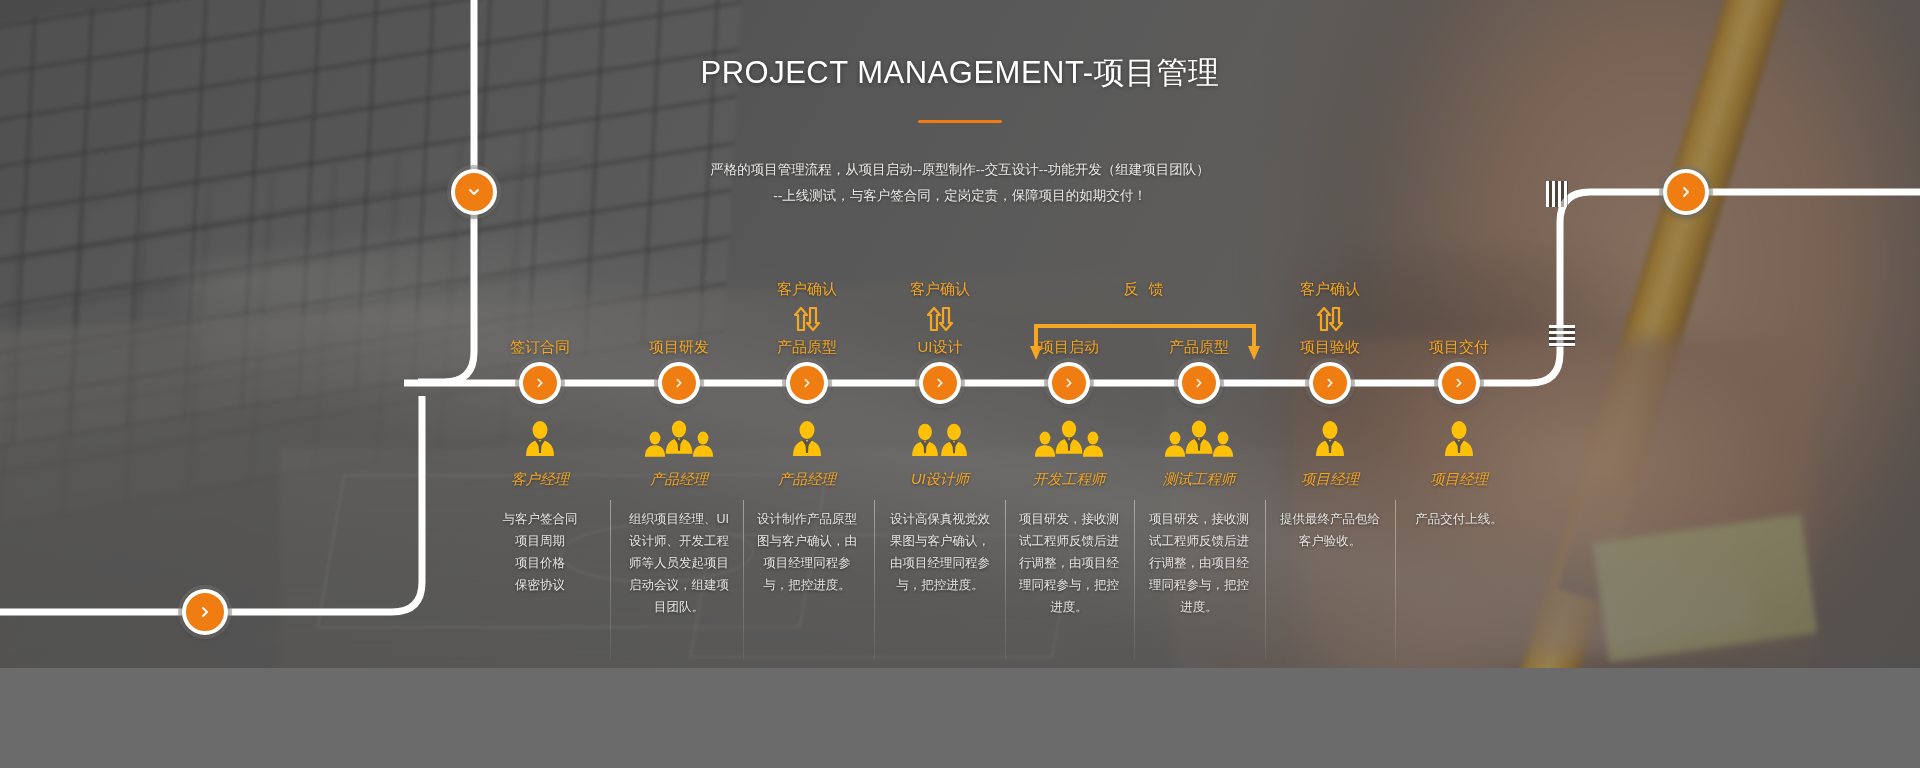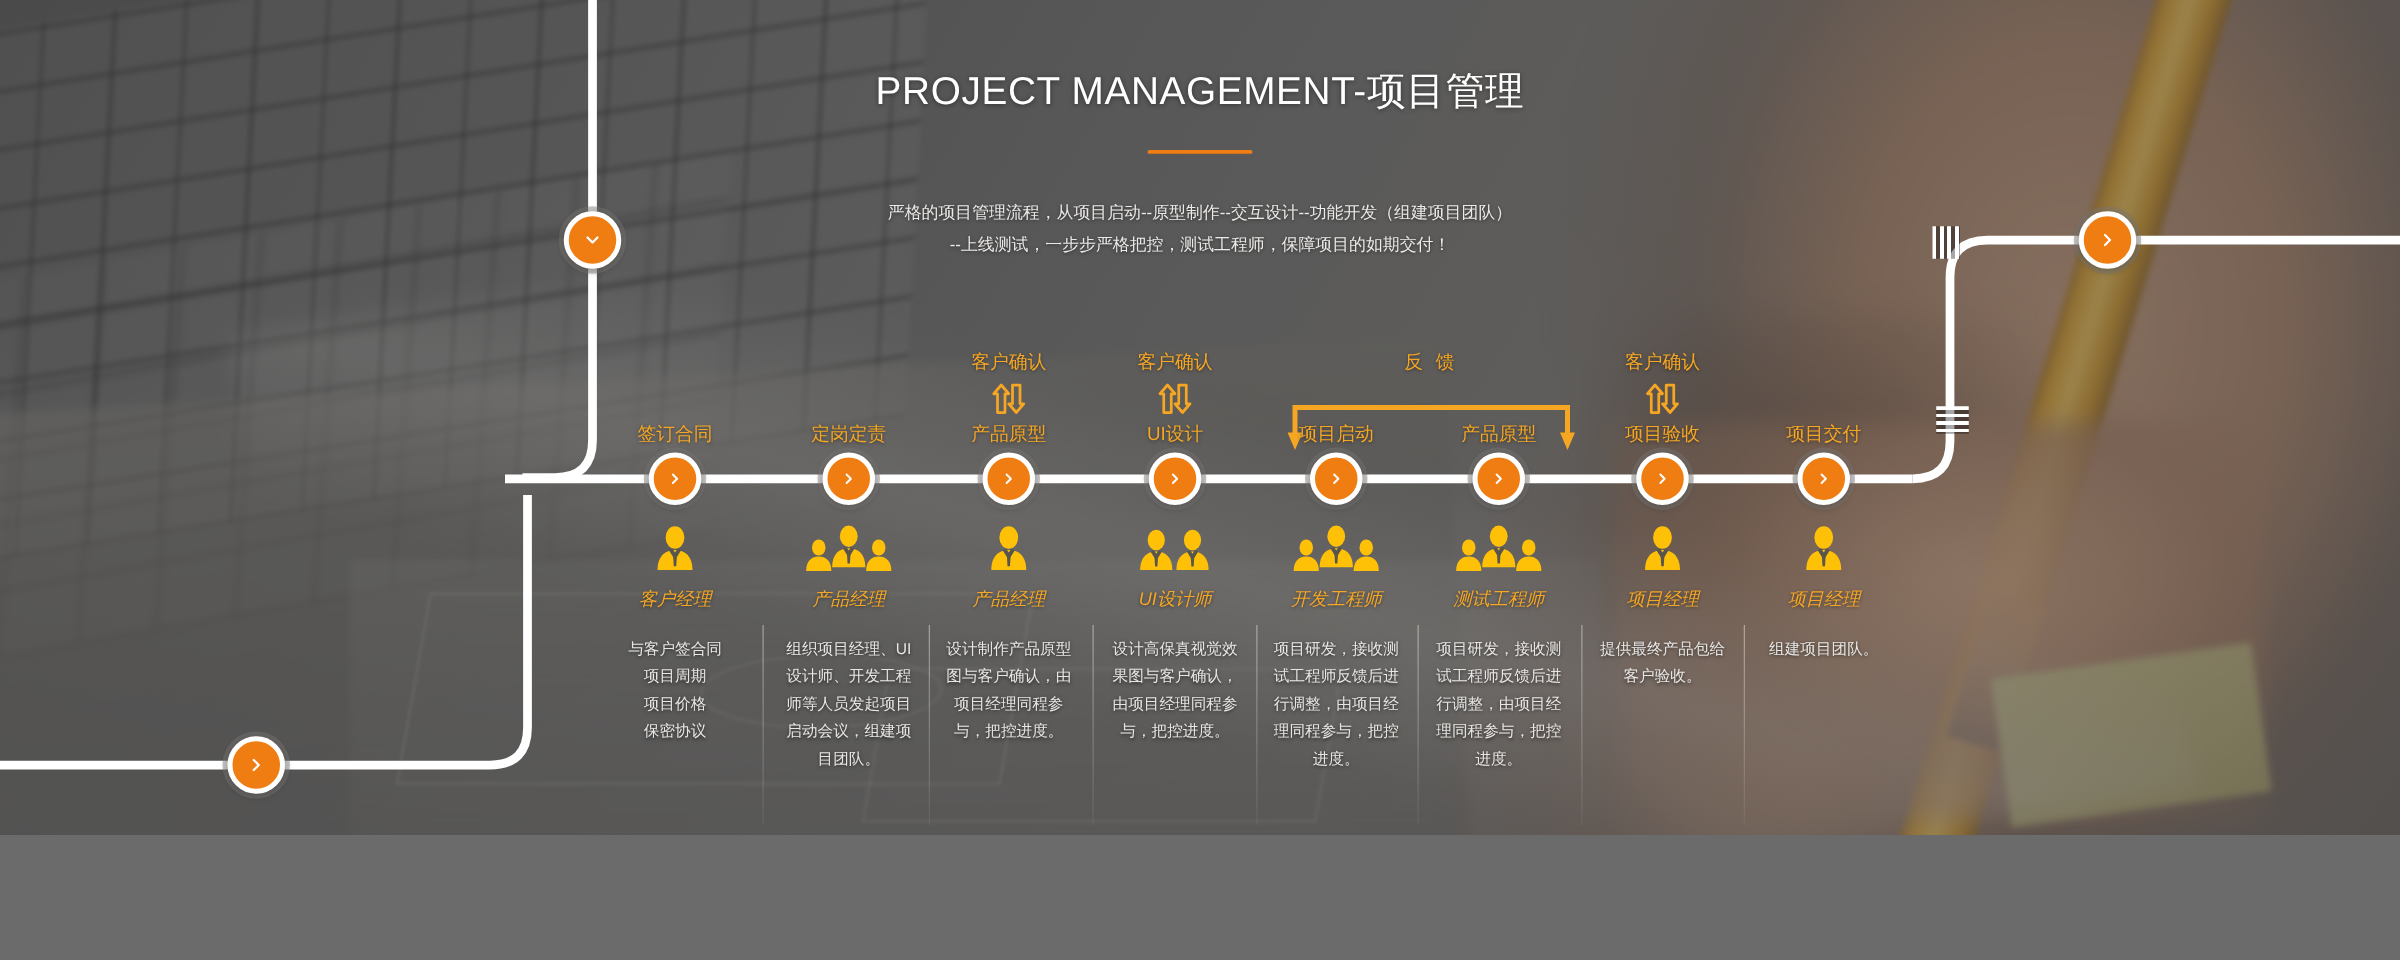--- a/index.html
+++ b/index.html
@@ -170,21 +170,21 @@
     <svg width="14" height="14" viewBox="0 0 14 14">
       <path d="M5 3 L9 7 L5 11" fill="none" stroke="#fff" stroke-width="1.8" stroke-linecap="round" stroke-linejoin="round"></path>
     </svg>
   </div>
 
   <div class="header">
     <h1 class="title">PROJECT MANAGEMENT-项目管理</h1>
     <div class="rule"></div>
     <div class="subtitle">
       <div>严格的项目管理流程，从项目启动--原型制作--交互设计--功能开发（组建项目团队）</div>
-      <div>--上线测试，一步步严格把控，测试工程师，保障项目的如期交付！</div>
+      <div>--上线测试，与客户签合同，定岗定责，保障项目的如期交付！</div>
     </div>
   </div>
 
   <svg class="fb" style="left:1030px;top:320px;" width="230" height="42">
     <path d="M6 28 L6 6 L224 6 L224 28" fill="none" stroke="#f5a623" stroke-width="4"></path>
     <path d="M6 40 L0 26 L12 26 Z" fill="#f5a623"></path>
     <path d="M224 40 L218 26 L230 26 Z" fill="#f5a623"></path>
   </svg>
   <div class="fb-label" style="left:1145px;">反 馈</div>
 
@@ -207,21 +207,21 @@
 项目价格
 保密协议</div>
       </div>
       <div class="node" style="left: 540px; top: 383px;">
         <svg width="12" height="12" viewBox="0 0 14 14">
           <path d="M5 3 L9 7 L5 11" fill="none" stroke="#fff" stroke-width="1.8" stroke-linecap="round" stroke-linejoin="round"></path>
         </svg>
       </div>
       <div class="divider" style="left: 610px;"></div>
       <div class="col" style="left: 679px;">
-        <div class="stage-label">定岗定责</div>
+        <div class="stage-label">项目研发</div>
         <div class="person">
           <svg width="76" height="48" viewBox="0 0 76 48">
             <g>
               <ellipse cx="14" cy="22" rx="5.3999999999999995" ry="6.4799999999999995" fill="#ffc107"></ellipse>
               <path d="M3.92 40.72 c0 -7.92 4.32 -11.52 10.08 -11.52 c5.76 0 10.08 3.5999999999999996 10.08 11.52 Z" fill="#ffc107"></path>
             </g>
             <g>
               <ellipse cx="62" cy="22" rx="5.3999999999999995" ry="6.4799999999999995" fill="#ffc107"></ellipse>
               <path d="M51.92 40.72 c0 -7.92 4.32 -11.52 10.08 -11.52 c5.76 0 10.08 3.5999999999999996 10.08 11.52 Z" fill="#ffc107"></path>
             </g>
@@ -396,21 +396,21 @@
           <svg width="40" height="48" viewBox="0 0 40 48">
             <g>
               <ellipse cx="20" cy="14" rx="7.5" ry="9" fill="#ffc107"></ellipse>
               <path d="M6 40 c0 -11 6 -16 14 -16 c8 0 14 5 14 16 Z" fill="#ffc107"></path>
               <path d="M15 24 L20 32 L25 24 L22 23 L20 26 L18 23 Z" fill="#58554e"></path>
               <path d="M18.4 27 L21.6 27 L21 37 L19 37 Z" fill="#58554e"></path>
             </g>
           </svg>
         </div>
         <div class="role">项目经理</div>
-        <div class="desc" style="white-space: normal;">组建项目团队。</div>
+        <div class="desc" style="white-space: normal;">产品交付上线。</div>
       </div>
       <div class="node" style="left: 1459px; top: 383px;">
         <svg width="12" height="12" viewBox="0 0 14 14">
           <path d="M5 3 L9 7 L5 11" fill="none" stroke="#fff" stroke-width="1.8" stroke-linecap="round" stroke-linejoin="round"></path>
         </svg>
       </div>
     </div>
 
 </div>
 

